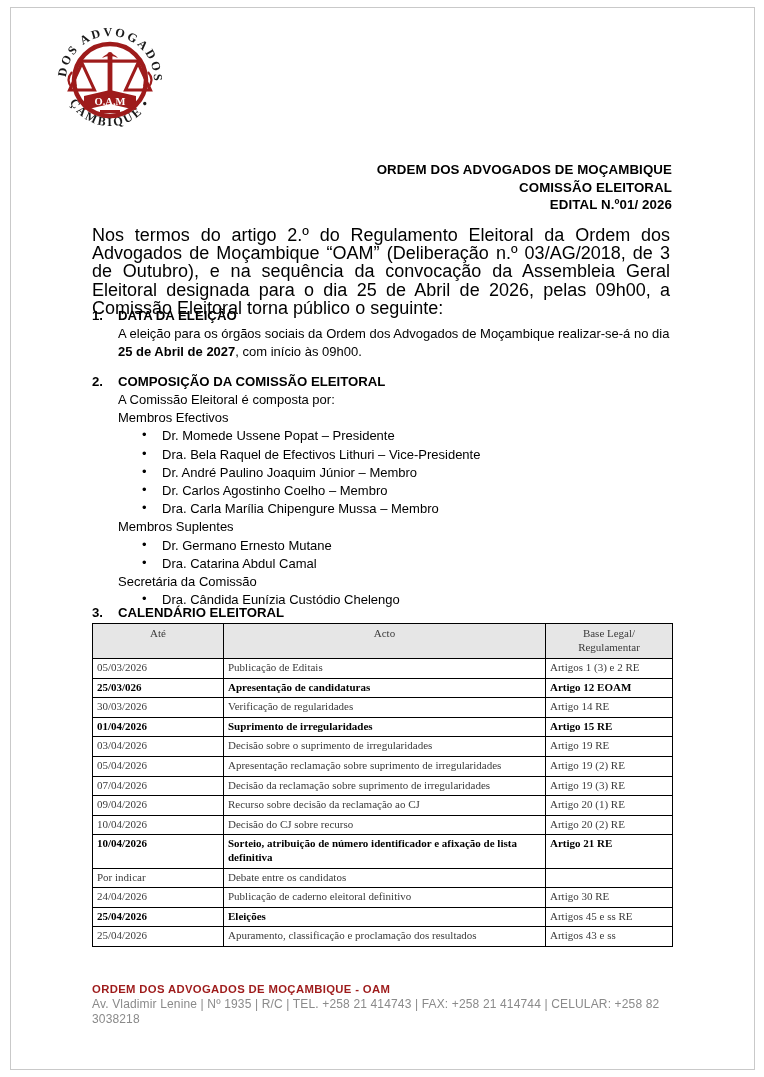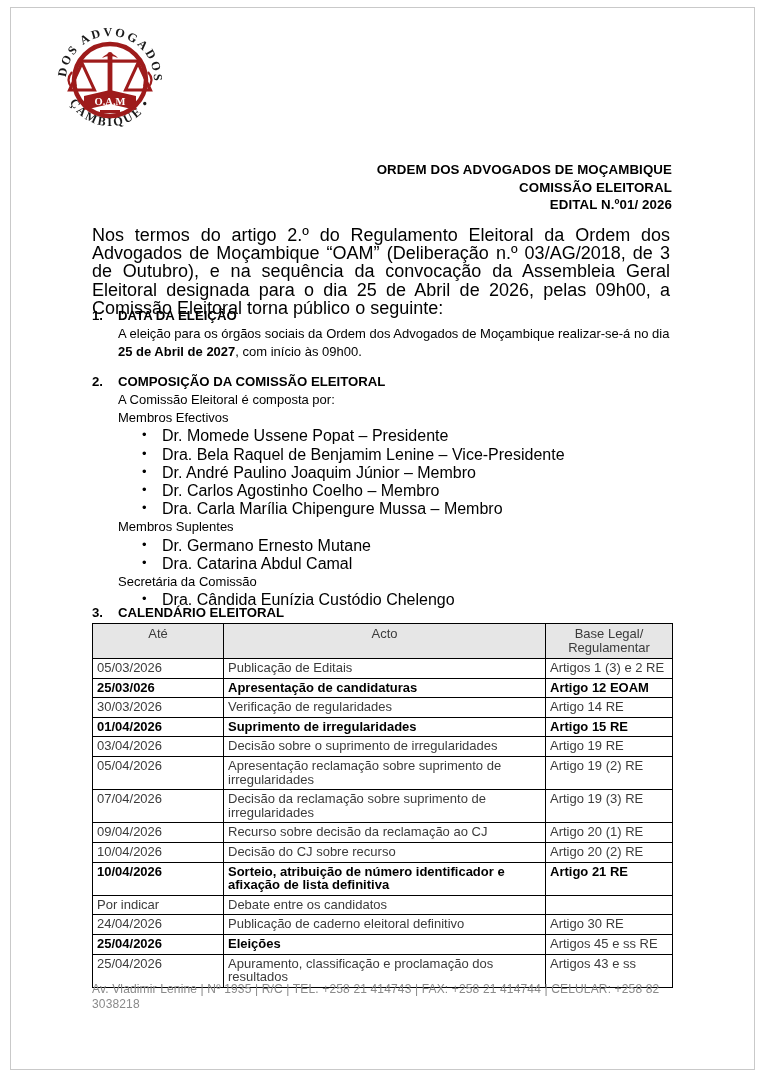--- a/index.html
+++ b/index.html
@@ -90,21 +90,21 @@
   }
   .sec-body b { font-weight: bold; }
   ul.members {
     list-style: none;
     margin: 0;
     padding: 0;
   }
   ul.members li {
     position: relative;
     padding-left: 44px;
-    font-size: 16px;
+    font-size: 13px;
     line-height: 18.2px;
   }
   ul.members li::before {
     content: "\2022";
     position: absolute;
     left: 24px;
     top: -1px;
     font-size: 13px;
   }
 
@@ -119,22 +119,23 @@
     font-weight: bold;
     font-size: 13.2px;
     line-height: 17px;
     display: flex;
     margin-bottom: 2px;
   }
   table.cal {
     border-collapse: collapse;
     width: 580px;
     table-layout: fixed;
-    font-size: 13px;
+    font-size: 11px;
     color: #3b3b3b;
+    font-family: Liberation Serif, serif;
   }
   table.cal col.c1 { width: 131px; }
   table.cal col.c2 { width: 322px; }
   table.cal col.c3 { width: 127px; }
   table.cal th, table.cal td {
     border: 1px solid #000;
     padding: 2px 4px 3px 4px;
     vertical-align: top;
     line-height: 13.6px;
   }
@@ -243,21 +244,21 @@
   <div class="section" style="top:373px;">
     <div class="sec-head">
       <span class="sec-num">2.</span>
       <span>COMPOSIÇÃO DA COMISSÃO ELEITORAL</span>
     </div>
     <div class="sec-body">
       <div>A Comissão Eleitoral é composta por:</div>
       <div>Membros Efectivos</div>
       <ul class="members">
         <li>Dr. Momede Ussene Popat – Presidente</li>
-        <li>Dra. Bela Raquel de Benjamim Lenine – Vice-Presidente</li>
+        <li>Dra. Bela Raquel de Efectivos Lithuri – Vice-Presidente</li>
         <li>Dr. André Paulino Joaquim Júnior – Membro</li>
         <li>Dr. Carlos Agostinho Coelho – Membro</li>
         <li>Dra. Carla Marília Chipengure Mussa – Membro</li>
       </ul>
       <div>Membros Suplentes</div>
       <ul class="members">
         <li>Dr. Germano Ernesto Mutane</li>
         <li>Dra. Catarina Abdul Camal</li>
       </ul>
       <div>Secretária da Comissão</div>
@@ -357,16 +358,17 @@
         <tr>
             <td class="date">25/04/2026</td>
             <td>Apuramento, classificação e proclamação dos resultados</td>
             <td>Artigos 43 e ss</td>
           </tr>
       </tbody>
     </table>
   </div>
 
   <div class="footer">
+    <div class="fline1">ORDEM DOS ADVOGADOS DE MOÇAMBIQUE - OAM</div>
     <div class="fline">Av. Vladimir Lenine  |  Nº 1935  |  R/C  |  TEL. +258 21 414743  |  FAX: +258 21 414744  |  CELULAR: +258 82 3038218</div>
   </div>
 
 </div>
 
 </body></html>

